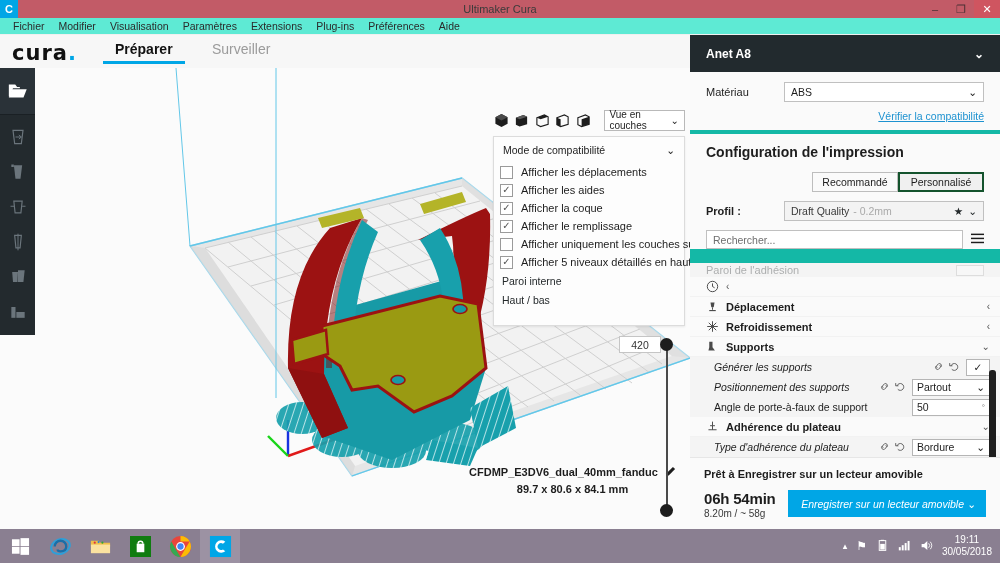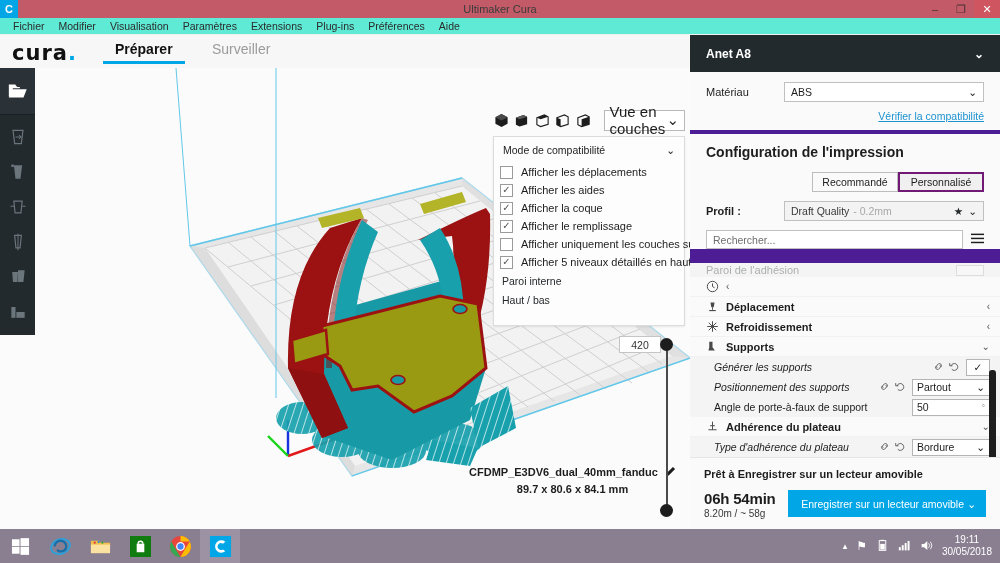--- a/index.html
+++ b/index.html
@@ -93,21 +93,21 @@
   
   #view-toolbar {
     position:absolute; left:493px; top:40px; width:192px; height:24px;
     display:flex; align-items:center; gap:4px; z-index:30;
   }
   .cubebtn { width:19px; height:19px; display:flex; align-items:center; justify-content:center; }
   #view-select {
     width:92px; height:21px; margin-left:8px;
     border:1px solid #b9b9b9; background:#fff;
     display:flex; align-items:center; justify-content:space-between;
-    padding:0 5px; font-size:15px; color:#1d1d1d;
+    padding:0 5px; font-size:10px; color:#1d1d1d;
   }
 
   
   #layer-panel {
     position:absolute; left:493px; top:68px; width:192px; height:190px;
     background:#fdfdfd; border:1px solid #dcdcdc; z-index:29;
     box-shadow:0 1px 2px rgba(0,0,0,.08);
   }
   #compat-row {
     height:26px; display:flex; align-items:center; justify-content:space-between;
@@ -143,21 +143,21 @@
 
   
   #model-info { position:absolute; right:14px; bottom:34px; text-align:center; z-index:25; }
   #model-name { font-size:11px; font-weight:bold; color:#1d1d1d; }
   #model-dims { font-size:11px; font-weight:bold; color:#1d1d1d; margin-top:4px; }
   #pencil-icon { display:inline-block; margin-left:4px; vertical-align:-1px; }
 
   
   #sidebar {
     position:absolute; left:690px; top:35px; width:310px; height:494px;
-    background:#4c1d95;
+    background:#14b8a6;
   }
   #printer-bar {
     height:37px; background:#222a2e; color:#fff;
     display:flex; align-items:center; justify-content:space-between;
     padding:0 16px; font-size:12px; font-weight:bold;
   }
   #material-block { background:#fafafa; padding:10px 16px 8px 16px; }
   #material-row { display:flex; align-items:center; }
   #material-label { width:78px; font-size:11px; color:#1d1d1d; }
   .sel {
@@ -170,21 +170,21 @@
     color:#1d92d0; text-decoration:underline;
   }
   #config-block { background:#fafafa; margin-top:4px; padding:10px 16px 0 16px; }
   #config-title { font-size:14px; font-weight:bold; color:#1d1d1d; }
   #mode-toggle { display:flex; justify-content:flex-end; margin-top:12px; }
   .modebtn {
     width:86px; height:20px; border:1px solid #bdbdbd; background:#fafafa;
     display:flex; align-items:center; justify-content:center;
     font-size:10.5px; color:#1d1d1d;
   }
-  .modebtn.active { border:2px solid #701a75; background:#f0f0f0; }
+  .modebtn.active { border:2px solid #14532d; background:#f0f0f0; }
   #profile-row { display:flex; align-items:center; margin-top:9px; }
   #profile-label { width:78px; font-size:11px; font-weight:bold; color:#1d1d1d; }
   #profile-sel {
     flex:1; height:20px; border:1px solid #c0c0c0; background:#f3f3f3;
     display:flex; align-items:center; padding:0 6px; font-size:10.5px;
   }
   #profile-name { color:#3a3a3a; }
   #profile-sub { color:#a9a9a9; margin-left:4px; }
   #search-row { display:flex; align-items:center; margin-top:9px; gap:8px; }
   #search-input {
@@ -233,21 +233,21 @@
   #ready-text { font-size:11px; font-weight:bold; color:#1d1d1d; }
   #action-row { display:flex; align-items:flex-start; margin-top:10px; }
   #time-block { width:84px; }
   #time-big { font-size:15px; font-weight:bold; color:#1d1d1d; letter-spacing:-.2px; }
   #time-sub { font-size:10px; color:#3a3a3a; margin-top:1px; }
   #save-btn {
     flex:1; height:27px; background:#00a6e6; color:#fff;
     display:flex; align-items:center; justify-content:space-between;
     padding:0 10px; font-size:10.5px;
   }
-  #save-label { flex:1; text-align:center; }
+  #save-label { flex:1; text-align:center;font-style:italic; }
 
   
   #taskbar {
     position:absolute; left:0; bottom:0; width:1000px; height:34px;
     background:#8a7f91; display:flex; align-items:center;
   }
   .tb-icon {
     width:40px; height:34px; display:flex; align-items:center; justify-content:center;
   }
   .tb-icon.active { background:#9c92a3; }

